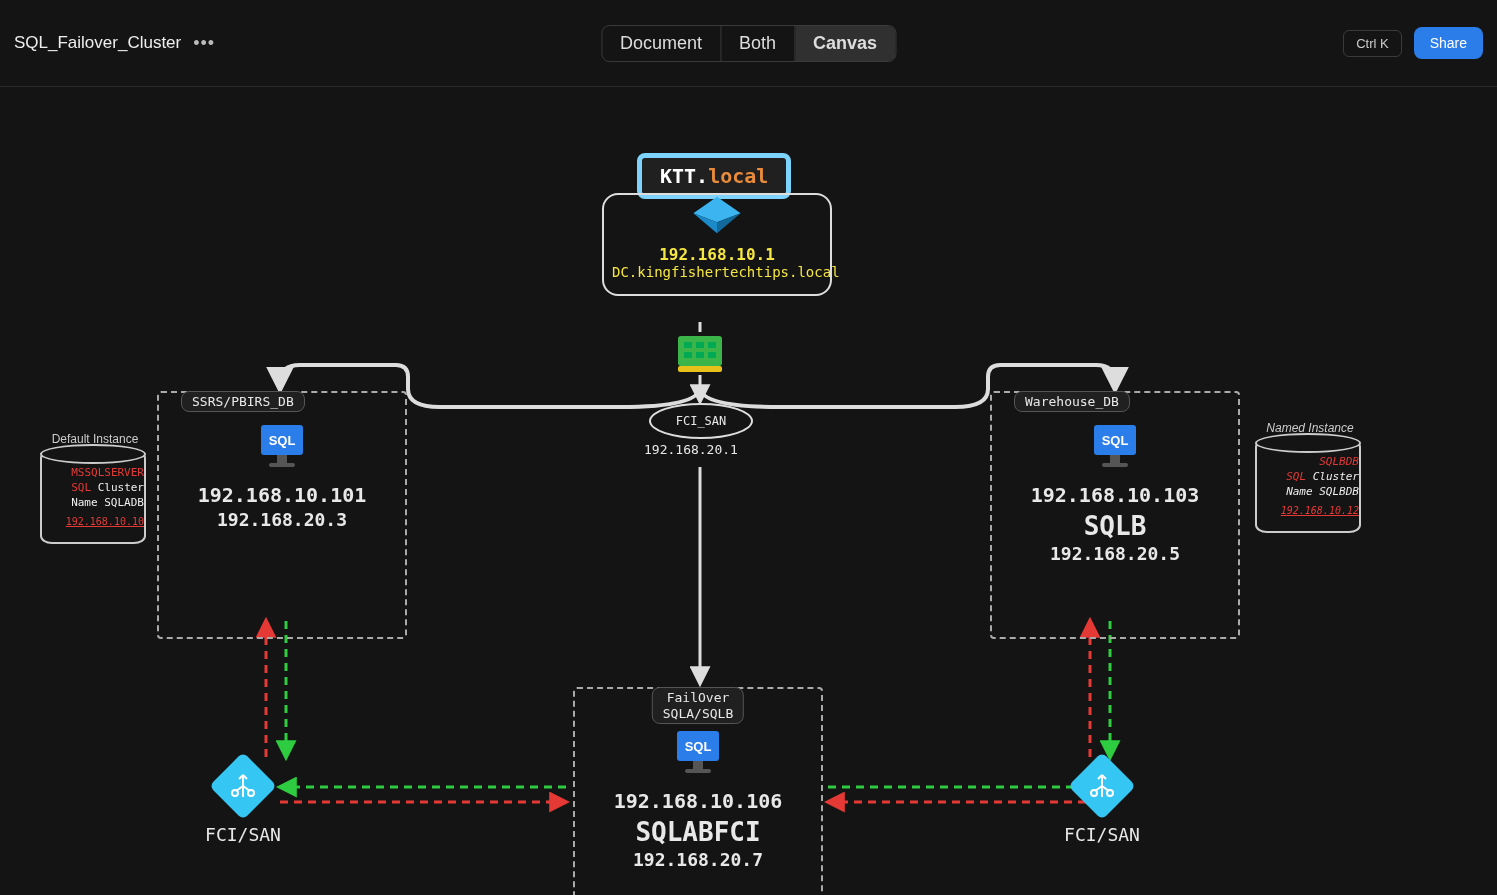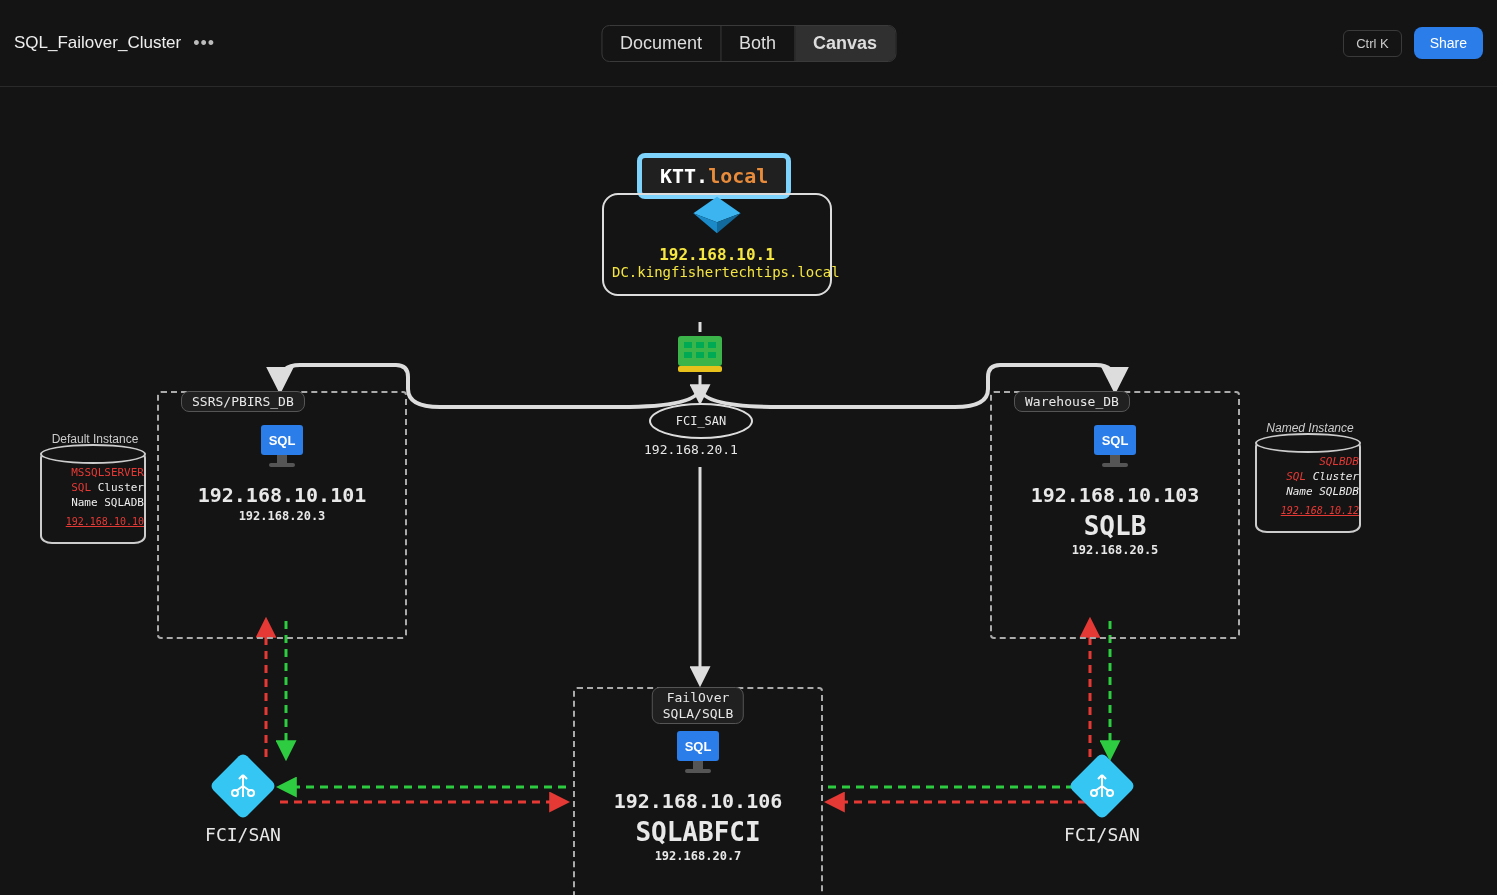--- a/index.html
+++ b/index.html
@@ -43,21 +43,21 @@
   .switch{left:676px;top:245px;width:48px;height:42px;}
   
   .oval{left:649px;top:316px;width:100px;height:32px;border:2px solid #ddd;border-radius:50%/50%;display:flex;align-items:center;justify-content:center;font-size:12px;}
   .oval-sub{left:644px;top:355px;font-size:13px;}
   
   .group{border:2px dashed #aaa;border-radius:4px;text-align:center;padding-top:24px;}
   .group .title-tab{position:absolute;top:-2px;left:22px;background:#202020;border:1px solid #555;border-radius:8px;padding:2px 10px;font-size:13px;}
   .group .mon{display:inline-block;margin:6px 0 4px;}
   .group .line{font-size:20px;font-weight:600;margin-top:4px;}
   .group .big{font-size:26px;font-weight:700;margin-top:4px;}
-  .group .sub{font-size:12px;font-weight:600;margin-top:2px;}
+  .group .sub{font-size:18px;font-weight:600;margin-top:2px;}
   .g-sqla{left:157px;top:304px;width:246px;height:220px;}
   .g-sqlb{left:990px;top:304px;width:246px;height:220px;}
   .g-fci {left:573px;top:600px;width:246px;height:230px;}
   .g-fci .title-tab{left:50%;transform:translateX(-50%);text-align:center;line-height:1.2;}
   
   .cyl-wrap{width:110px;text-align:center;}
   .cyl-wrap .lbl{font-size:12px;color:#ccc;margin-bottom:4px;font-family:-apple-system,Arial,sans-serif;}
   .cyl{width:106px;height:94px;border:2px solid #ccc;border-radius:12px/8px;position:relative;background:var(--bg);font-size:11px;line-height:1.35;padding-top:14px;box-sizing:border-box;text-align:right;}
   .cyl:before{content:"";position:absolute;left:-2px;right:-2px;top:-8px;height:16px;border:2px solid #ccc;border-radius:50%;background:var(--bg);}
   .cyl .r{color:var(--red);}

